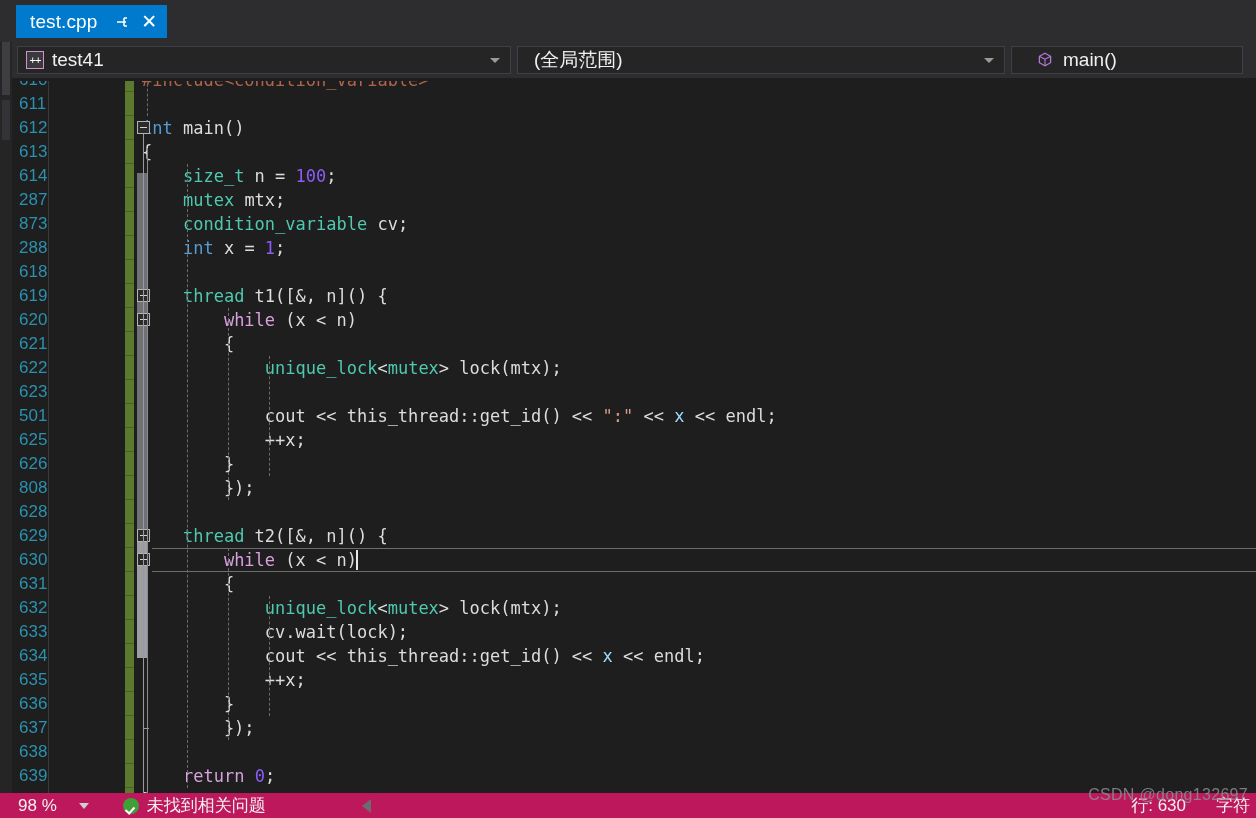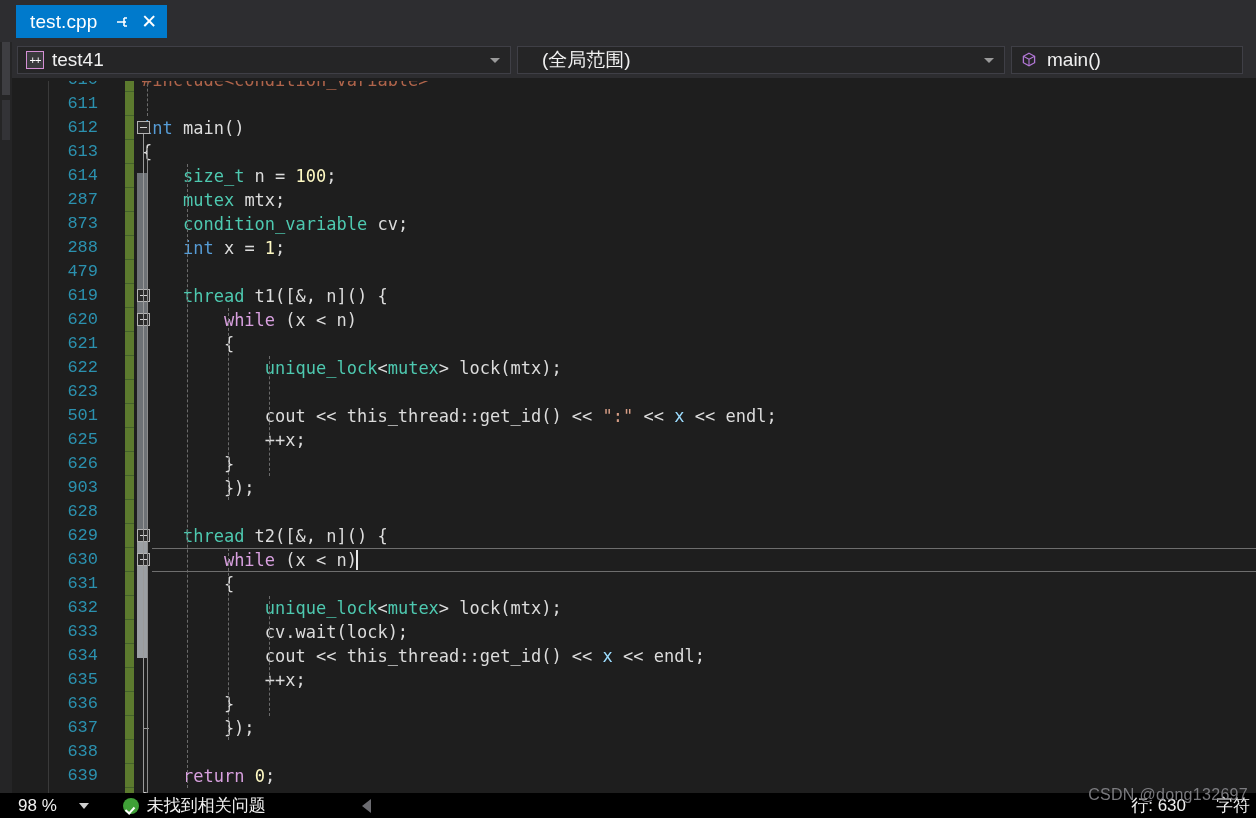--- a/index.html
+++ b/index.html
@@ -22,22 +22,22 @@
   .tab-pin{margin-left:16px;width:18px;height:18px;position:relative;}
   .tab-close{margin-left:10px;font-size:19px;color:#fff;line-height:1;cursor:pointer;}
   
   #navbar{position:absolute;left:12px;top:42px;width:1244px;height:36px;background:#2d2d30;
           display:flex;align-items:center;}
   .combo{
     height:28px;background:#252526;border:1px solid #3f3f46;
     display:flex;align-items:center;box-sizing:border-box;position:relative;
   }
   #combo-scope{margin-left:5px;width:494px;padding-left:8px;}
-  #combo-global{margin-left:6px;width:488px;padding-left:24px;}
-  #combo-member{margin-left:6px;width:232px;padding-left:8px;}
+  #combo-global{margin-left:6px;width:488px;padding-left:16px;}
+  #combo-member{margin-left:6px;width:232px;padding-left:24px;}
   .combo-label{font-size:19px;color:#f0f0f0;white-space:nowrap;overflow:hidden;}
   .combo-arrow{
     position:absolute;right:10px;top:50%;margin-top:-2px;
     width:0;height:0;border-left:5px solid transparent;border-right:5px solid transparent;
     border-top:5px solid #9a9a9a;
   }
   .cpp-proj-icon{
     width:18px;height:18px;border:1.5px solid #d48fd4;box-sizing:border-box;
     margin-right:8px;display:flex;align-items:center;justify-content:center;
     font-size:11px;color:#ffffff;line-height:1;letter-spacing:-1px;background:#3a3a3d;
@@ -48,34 +48,34 @@
   #gutter-bg{position:absolute;left:0;top:0;width:92px;height:715px;background:#1e1e1e;}
   #gutter-sep{position:absolute;left:36px;top:0;width:1px;height:715px;background:#3a3a3a;}
   #changebar{position:absolute;left:113px;top:0;width:9px;height:715px;background:#5c7a2e;}
   .cb-seam{position:absolute;left:113px;width:9px;height:1px;background:#44612a;}
   #foldstrip{position:absolute;left:122px;top:0;width:18px;height:715px;background:#1e1e1e;}
   
   #vbar{position:absolute;left:125px;top:95px;width:11px;height:485px;background:#6e7276;}
   #vbar2{position:absolute;left:125px;top:455px;width:11px;height:125px;background:#9b9fa3;}
   .codeline{position:absolute;left:0;height:24px;line-height:24px;white-space:pre;}
   .lnum{
-    position:absolute;left:0;width:86px;text-align:right;
-    font-family:Liberation Mono, monospace;
+    position:absolute;left:7px;width:86px;
+    font-family:Liberation Sans, sans-serif;
     font-size:17px;color:#2b91af;line-height:24px;
   }
   .code{
     position:absolute;left:130px;
     font-family:"DejaVu Sans Mono","Liberation Mono",monospace;
     font-size:17px;line-height:24px;white-space:pre;color:#dcdcdc;
   }
   
   .t-key   {color:#569cd6;}           
   .t-ctrl  {color:#d8a0df;}           
   .t-type  {color:#4ec9b0;}           
-  .t-num   {color:#fef9c3;}
+  .t-num   {color:#8b5cf6;}
   .t-str   {color:#d69d85;}
   .t-pp    {color:#bd6b4f;}           
   .t-id    {color:#dcdcdc;}
   .t-punct {color:#dcdcdc;}
   .t-var   {color:#9cdcfe;}
   
   .foldbox{
     position:absolute;left:125px;width:13px;height:13px;
     border:1px solid #b4b4b4;background:#2b2b2b;box-sizing:border-box;
   }
@@ -87,21 +87,21 @@
   
   .iguide{position:absolute;width:1px;border-left:1px dashed #6b6b6b;}
   .bguide{position:absolute;width:1px;background:#8c8c8c;}
   
   #curline{position:absolute;left:140px;width:1104px;height:24px;
            border-top:1px solid #6e6e6e;border-bottom:1px solid #6e6e6e;box-sizing:border-box;}
   #caret{position:absolute;width:2px;height:20px;background:#e8e8e8;}
   
   #topclip{position:absolute;left:0;top:0;width:1244px;height:3px;background:#1e1e1e;}
   
-  #statusbar{position:absolute;left:0;top:793px;width:1256px;height:25px;background:#000000;
+  #statusbar{position:absolute;left:0;top:793px;width:1256px;height:25px;background:#be185d;
              display:flex;align-items:center;}
   .sb-zoom{margin-left:18px;font-size:17px;color:#f0f0f0;}
   .sb-zoom-arrow{margin-left:22px;width:0;height:0;border-left:5px solid transparent;
                  border-right:5px solid transparent;border-top:6px solid #cfcfcf;}
   .sb-check{margin-left:34px;width:16px;height:16px;border-radius:50%;background:#3fa037;
             position:relative;flex:0 0 auto;}
   .sb-check:after{content:"";position:absolute;left:4px;top:7px;width:4px;height:7px;
     border:solid #fff;border-width:0 2px 2px 0;transform:rotate(42deg);}
   .sb-issues{margin-left:8px;font-size:17px;color:#f0f0f0;}
   .sb-scroll-left{margin-left:96px;width:0;height:0;border-top:7px solid transparent;
@@ -170,30 +170,30 @@
 
   <div id="lines-host">
       <div class="codeline" style="top: -10px;"><span class="lnum">610</span><span class="code" style="opacity: 0.92;"><span class="t-pp">#include&lt;condition_variable&gt;</span></span></div>
       <div class="codeline" style="top: 14px;"><span class="lnum">611</span><span class="code"></span></div>
       <div class="codeline" style="top: 38px;"><span class="lnum">612</span><span class="code"><span class="t-key">int</span><span class="t-punct"> </span><span class="t-id">main</span><span class="t-punct">()</span></span></div>
       <div class="codeline" style="top: 62px;"><span class="lnum">613</span><span class="code"><span class="t-punct">{</span></span></div>
       <div class="codeline" style="top: 86px;"><span class="lnum">614</span><span class="code"><span class="t-punct">    </span><span class="t-type">size_t</span><span class="t-punct"> n = </span><span class="t-num">100</span><span class="t-punct">;</span></span></div>
       <div class="codeline" style="top: 110px;"><span class="lnum">287</span><span class="code"><span class="t-punct">    </span><span class="t-type">mutex</span><span class="t-punct"> mtx;</span></span></div>
       <div class="codeline" style="top: 134px;"><span class="lnum">873</span><span class="code"><span class="t-punct">    </span><span class="t-type">condition_variable</span><span class="t-punct"> cv;</span></span></div>
       <div class="codeline" style="top: 158px;"><span class="lnum">288</span><span class="code"><span class="t-punct">    </span><span class="t-key">int</span><span class="t-punct"> x = </span><span class="t-num">1</span><span class="t-punct">;</span></span></div>
-      <div class="codeline" style="top: 182px;"><span class="lnum">479</span><span class="code"></span></div>
+      <div class="codeline" style="top: 182px;"><span class="lnum">618</span><span class="code"></span></div>
       <div class="codeline" style="top: 206px;"><span class="lnum">619</span><span class="code"><span class="t-punct">    </span><span class="t-type">thread</span><span class="t-punct"> t1([&amp;, n]() {</span></span></div>
       <div class="codeline" style="top: 230px;"><span class="lnum">620</span><span class="code"><span class="t-punct">        </span><span class="t-ctrl">while</span><span class="t-punct"> (x &lt; n)</span></span></div>
       <div class="codeline" style="top: 254px;"><span class="lnum">621</span><span class="code"><span class="t-punct">        {</span></span></div>
       <div class="codeline" style="top: 278px;"><span class="lnum">622</span><span class="code"><span class="t-punct">            </span><span class="t-type">unique_lock</span><span class="t-punct">&lt;</span><span class="t-type">mutex</span><span class="t-punct">&gt; lock(mtx);</span></span></div>
       <div class="codeline" style="top: 302px;"><span class="lnum">623</span><span class="code"></span></div>
       <div class="codeline" style="top: 326px;"><span class="lnum">501</span><span class="code"><span class="t-punct">            cout &lt;&lt; this_thread::get_id() &lt;&lt; </span><span class="t-str">":"</span><span class="t-punct"> &lt;&lt; </span><span class="t-var">x</span><span class="t-punct"> &lt;&lt; endl;</span></span></div>
       <div class="codeline" style="top: 350px;"><span class="lnum">625</span><span class="code"><span class="t-punct">            ++x;</span></span></div>
       <div class="codeline" style="top: 374px;"><span class="lnum">626</span><span class="code"><span class="t-punct">        }</span></span></div>
-      <div class="codeline" style="top: 398px;"><span class="lnum">903</span><span class="code"><span class="t-punct">        });</span></span></div>
+      <div class="codeline" style="top: 398px;"><span class="lnum">808</span><span class="code"><span class="t-punct">        });</span></span></div>
       <div class="codeline" style="top: 422px;"><span class="lnum">628</span><span class="code"></span></div>
       <div class="codeline" style="top: 446px;"><span class="lnum">629</span><span class="code"><span class="t-punct">    </span><span class="t-type">thread</span><span class="t-punct"> t2([&amp;, n]() {</span></span></div>
       <div class="codeline" style="top: 470px;"><span class="lnum">630</span><span class="code"><span class="t-punct">        </span><span class="t-ctrl">while</span><span class="t-punct"> (x &lt; n)</span></span></div>
       <div class="codeline" style="top: 494px;"><span class="lnum">631</span><span class="code"><span class="t-punct">        {</span></span></div>
       <div class="codeline" style="top: 518px;"><span class="lnum">632</span><span class="code"><span class="t-punct">            </span><span class="t-type">unique_lock</span><span class="t-punct">&lt;</span><span class="t-type">mutex</span><span class="t-punct">&gt; lock(mtx);</span></span></div>
       <div class="codeline" style="top: 542px;"><span class="lnum">633</span><span class="code"><span class="t-punct">            cv.wait(lock);</span></span></div>
       <div class="codeline" style="top: 566px;"><span class="lnum">634</span><span class="code"><span class="t-punct">            cout &lt;&lt; this_thread::get_id() &lt;&lt; </span><span class="t-var">x</span><span class="t-punct"> &lt;&lt; endl;</span></span></div>
       <div class="codeline" style="top: 590px;"><span class="lnum">635</span><span class="code"><span class="t-punct">            ++x;</span></span></div>
       <div class="codeline" style="top: 614px;"><span class="lnum">636</span><span class="code"><span class="t-punct">        }</span></span></div>
       <div class="codeline" style="top: 638px;"><span class="lnum">637</span><span class="code"><span class="t-punct">        });</span></span></div>

